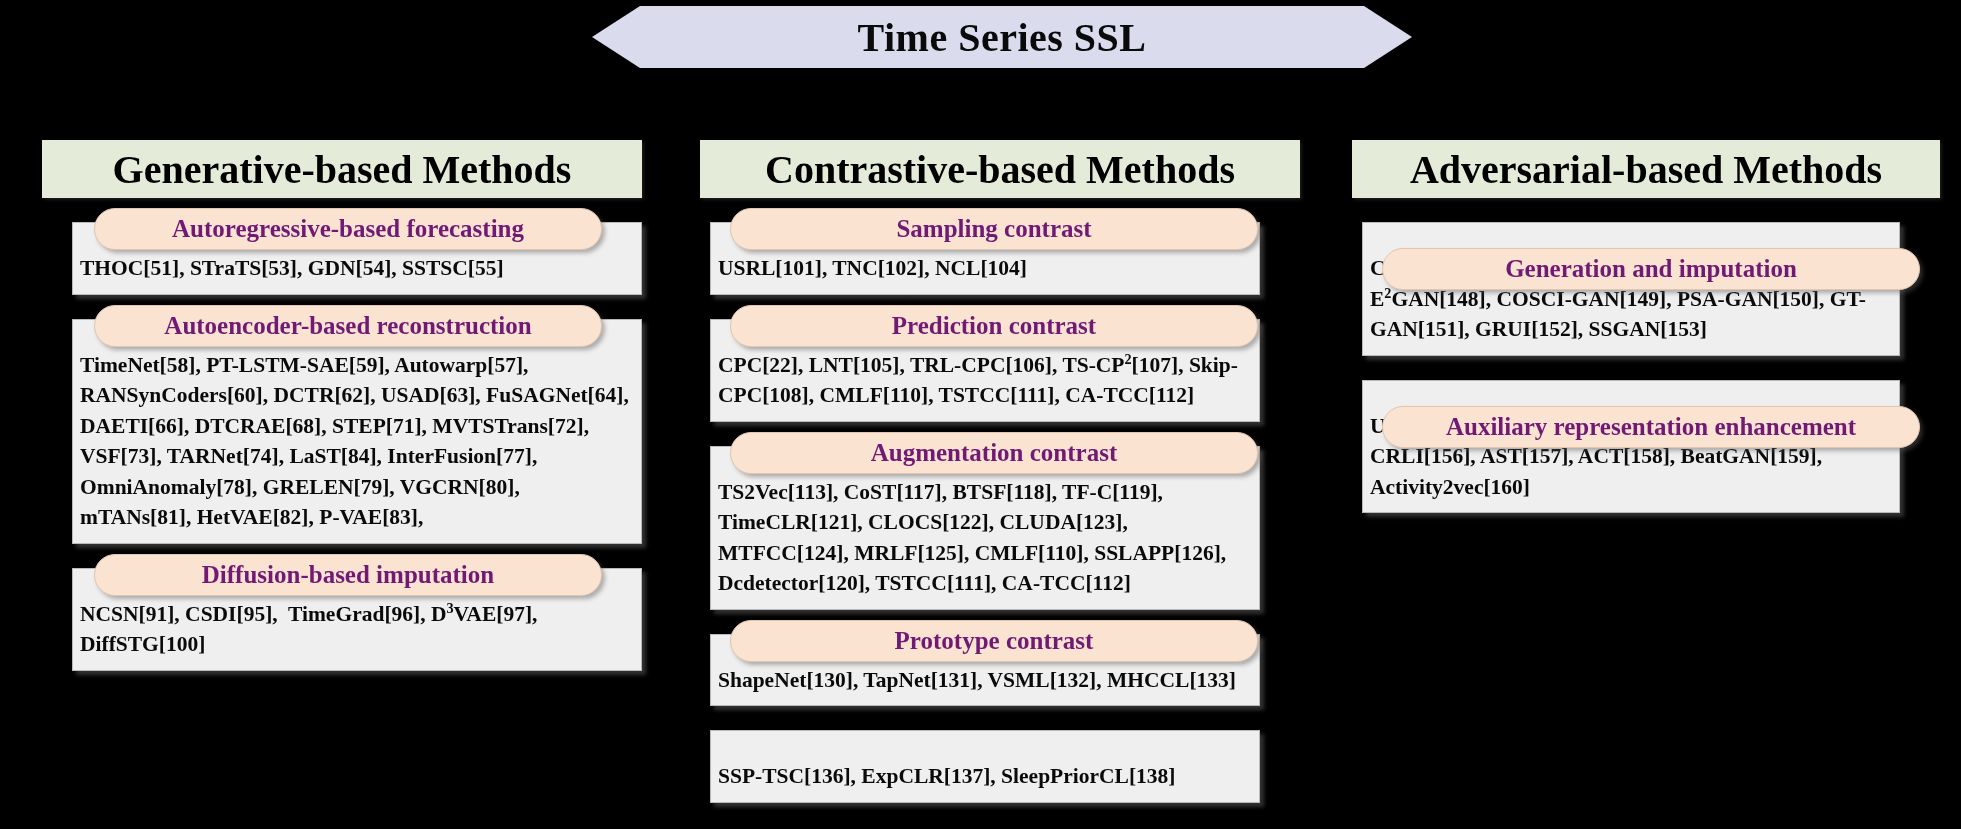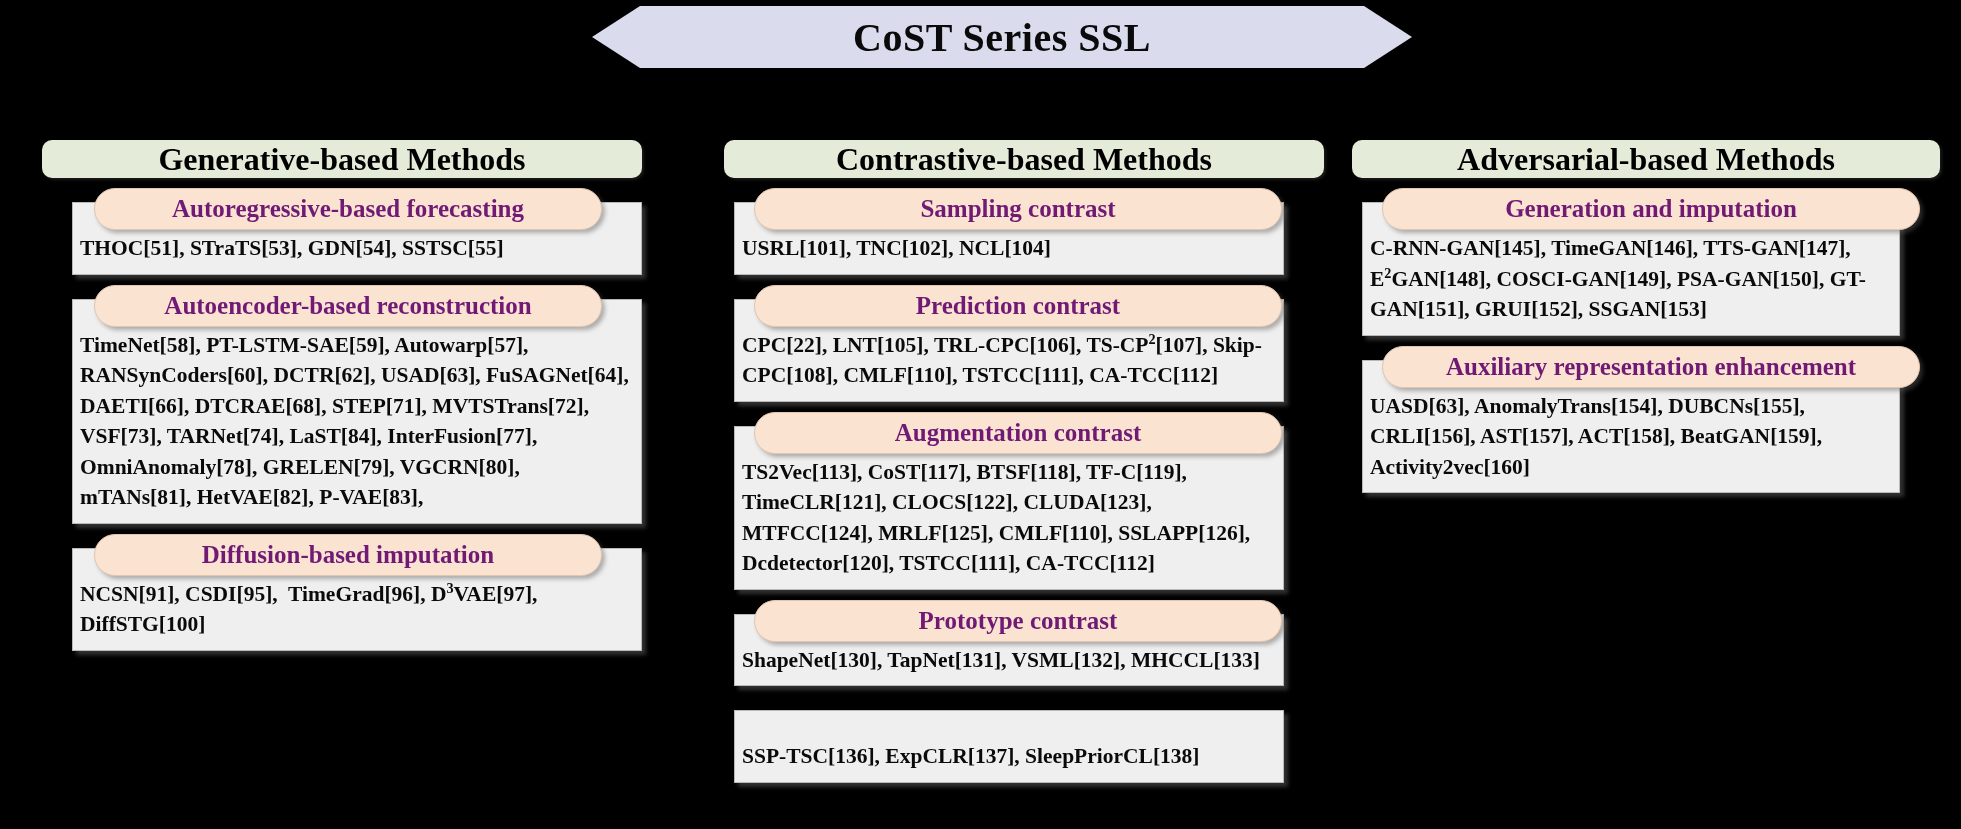--- a/index.html
+++ b/index.html
@@ -41,34 +41,33 @@
     color: #0a0a0a;
     letter-spacing: 0.5px;
   }
 
   
   .column {
     position: absolute;
     top: 140px;
   }
   #col-generative { left: 42px;   width: 600px; }
-  #col-contrastive { left: 724px; width: 600px; }
+  #col-contrastive { left: 700px; width: 600px; }
   #col-adversarial { left: 1352px; width: 588px; }
 
   .col-header {
     background: #e4ecd9;
-    height: 38px;
+    height: 58px;
     display: flex;
     align-items: center;
     justify-content: center;
-    font-size: 32px;
+    font-size: 40px;
     font-weight: bold;
     color: #000000;
     box-shadow: 2px 2px 3px rgba(255,255,255,0.10);
-    border-radius: 10px;
   }
   #col-adversarial .col-header { }
 
   
   .block {
     position: relative;
     margin-top: 24px;
   }
   .block-body {
     background: #efefef;
@@ -108,33 +107,33 @@
   }
   .block-items sup {
     font-size: 0.66em;
     vertical-align: super;
     line-height: 0;
   }
 
   
   #col-generative .block-pill { left: 52px; right: 40px; }
   #col-contrastive .block-pill { left: 30px; right: 42px; }
-  #col-adversarial .block-pill { left: 30px; right: 20px; }
+  #col-adversarial .block-pill { left: 30px; right: 20px; margin-top: 40px; }
 
   
   #col-adversarial .block-body { margin-left: 10px; margin-right: 40px; }
   #col-generative  .block-body { margin-left: 30px; margin-right: 0px; }
   #col-contrastive .block-body { margin-left: 10px; margin-right: 40px; }
 </style>
 </head>
 <body>
 
 <div id="title-banner">
   <div class="hex"></div>
-  <div class="title-text">CoST Series SSL</div>
+  <div class="title-text">Time Series SSL</div>
 </div>
 
 <div class="column" id="col-generative">
   <div class="col-header">Generative-based Methods</div>
   <div id="blocks-generative">
       <div class="block">
         <div class="block-body">
           <div class="block-items">THOC[51], STraTS[53], GDN[54], SSTSC[55]</div>
         </div>
         <div class="block-pill">Autoregressive-based forecasting</div>

